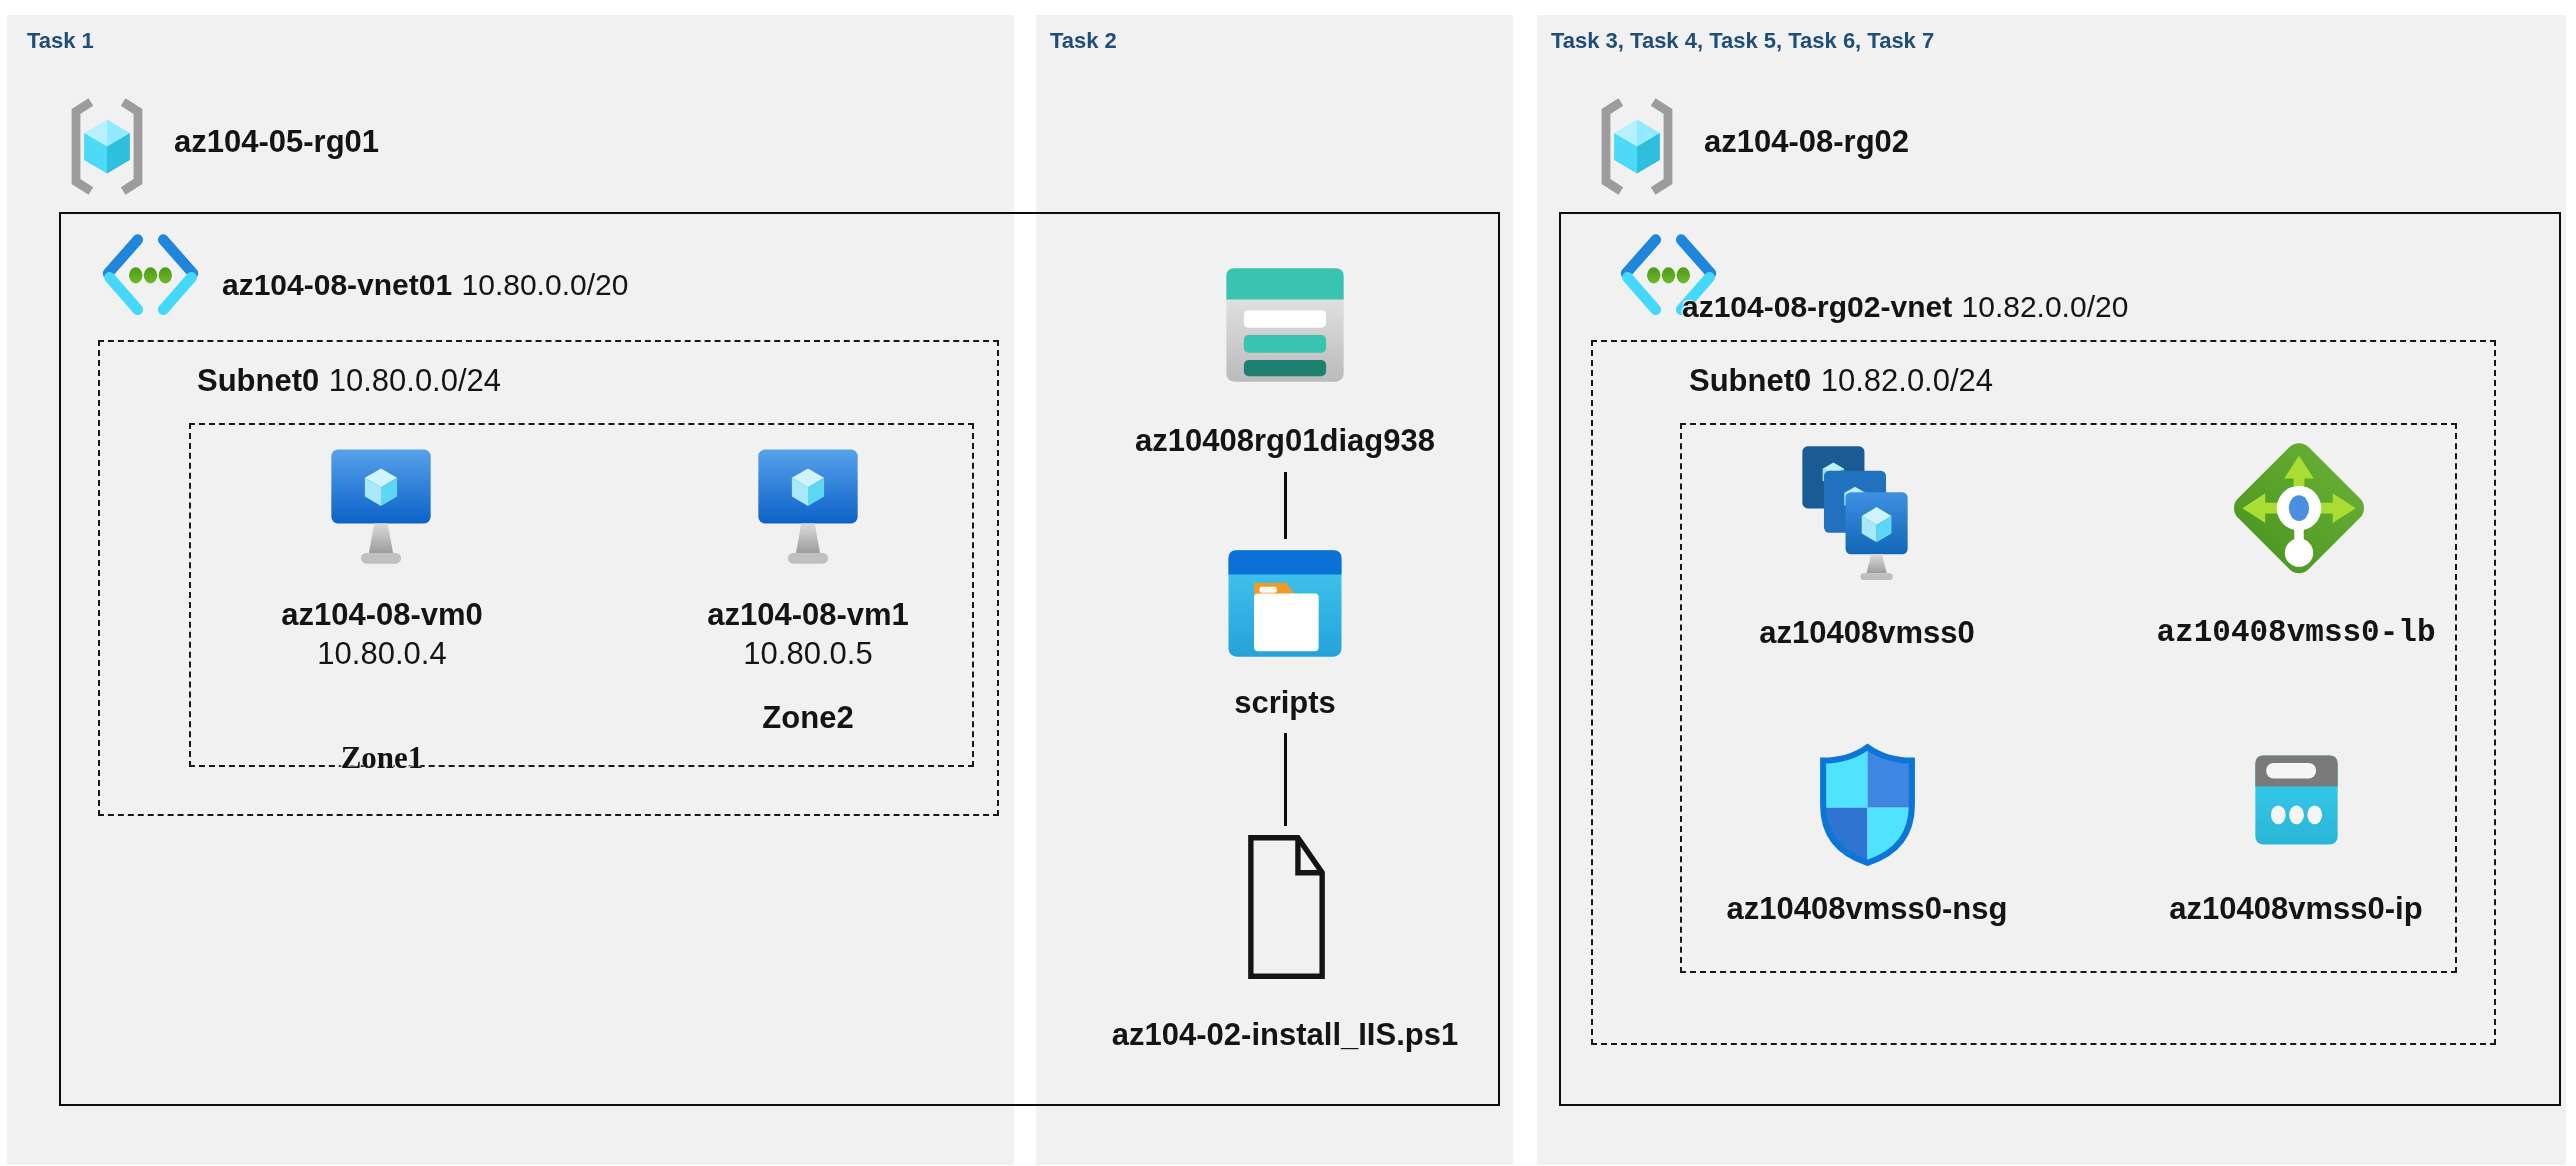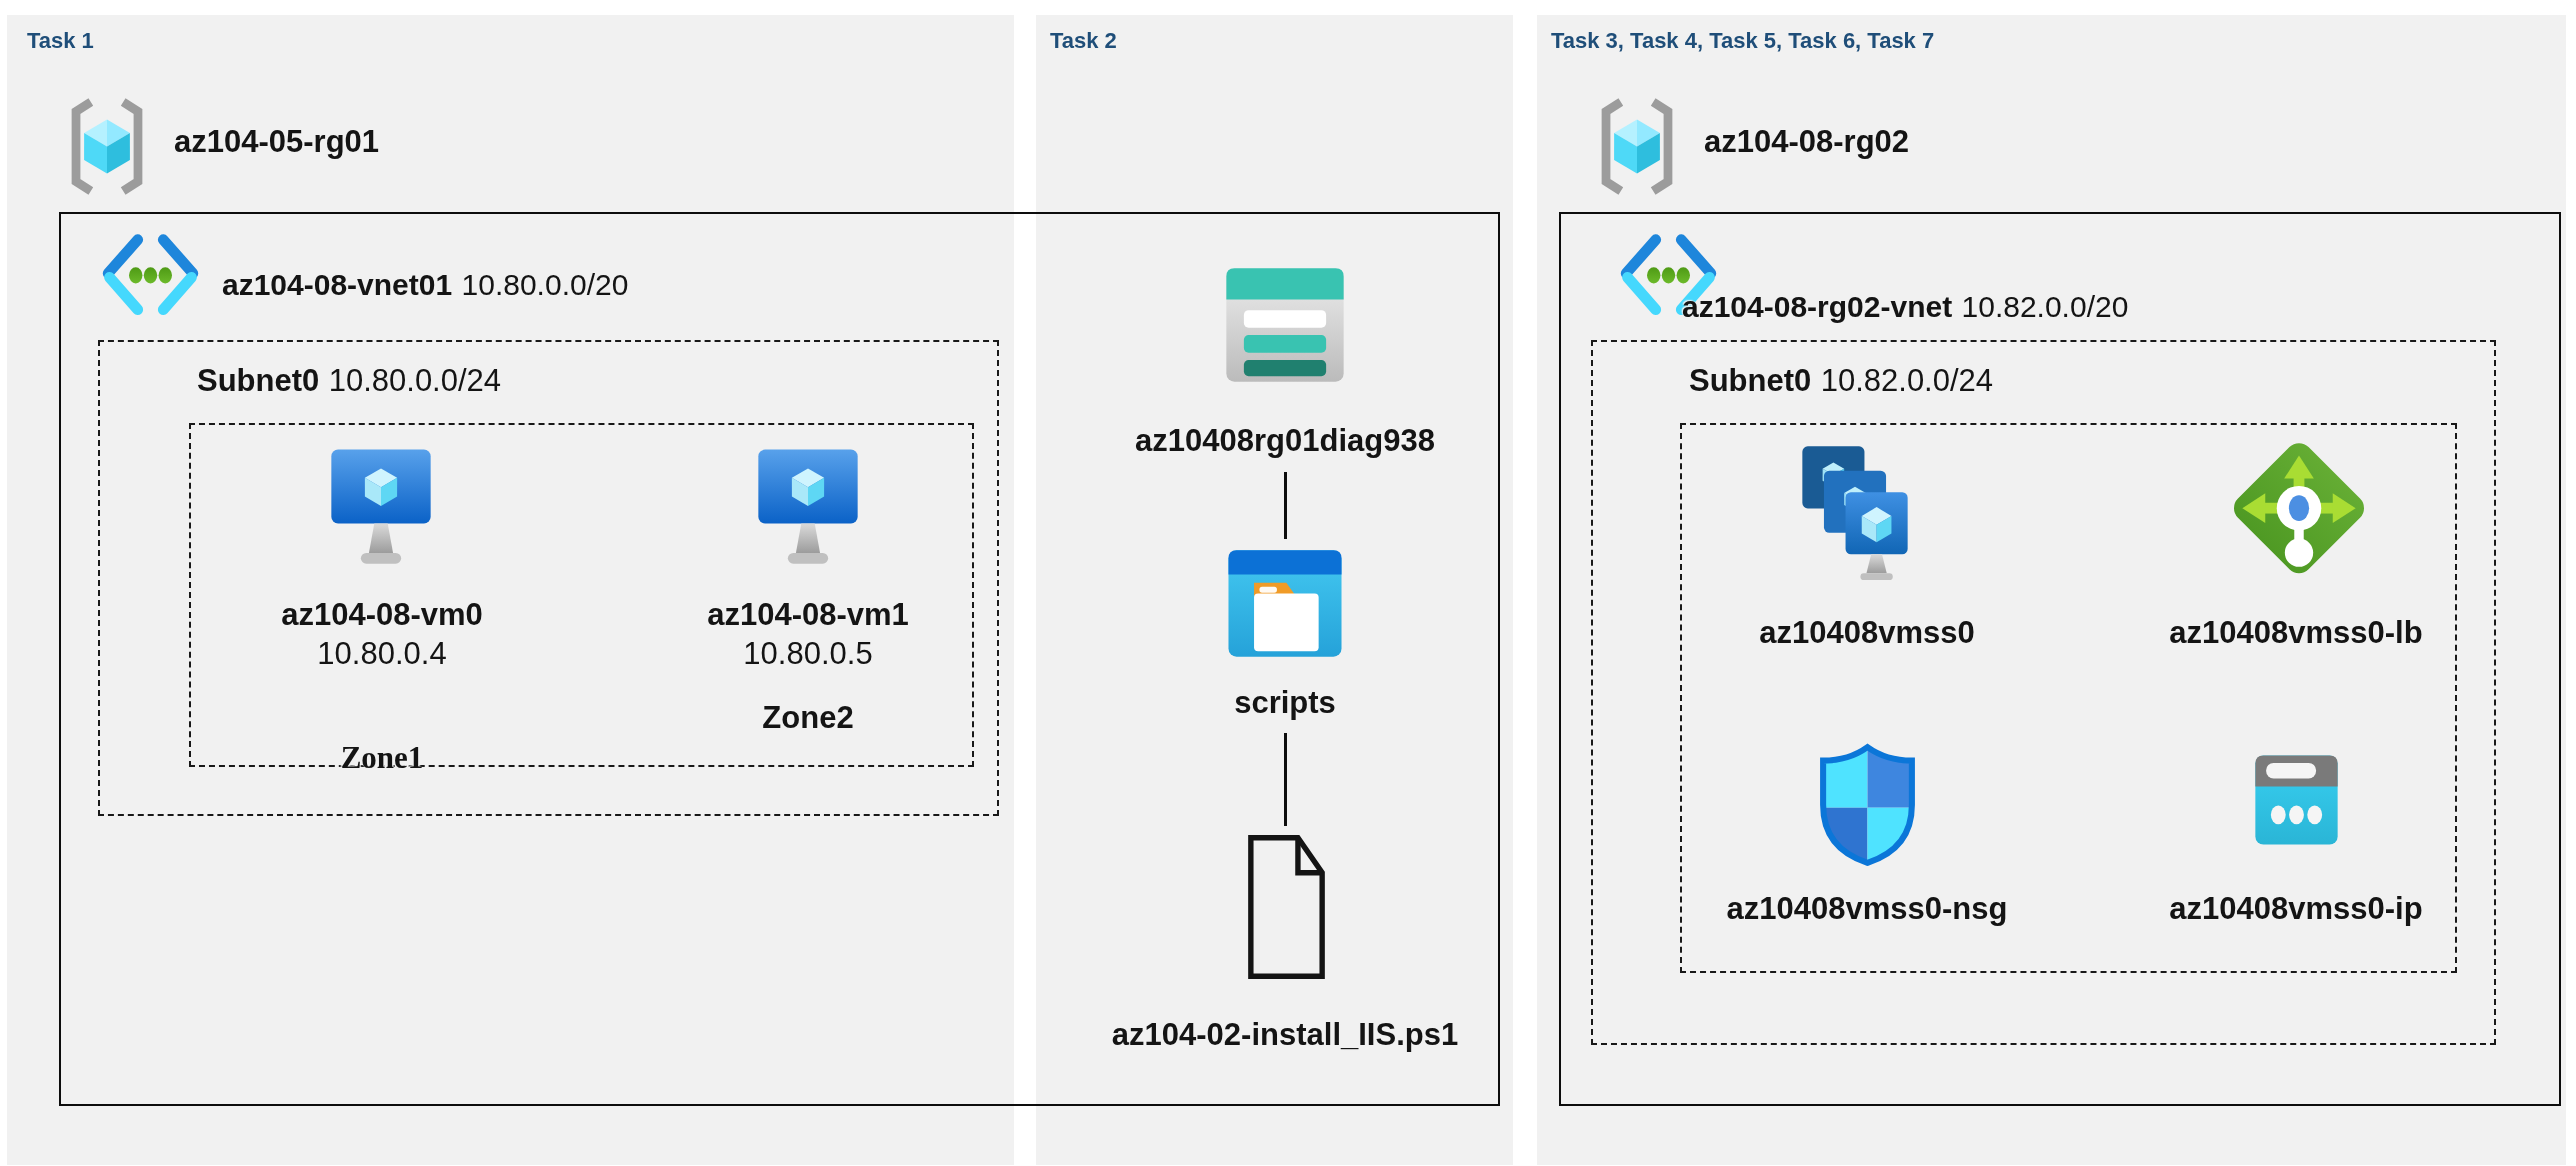--- a/index.html
+++ b/index.html
@@ -210,21 +210,21 @@
   <polygon points="114,26 92,60 136,60" fill="#A9DD33"></polygon>
   <rect x="60" y="96" width="54" height="16" fill="#A9DD33"></rect>
   <polygon points="30,104 64,82 64,126" fill="#A9DD33"></polygon>
   <rect x="114" y="96" width="54" height="16" fill="#A9DD33"></rect>
   <polygon points="198,104 164,82 164,126" fill="#A9DD33"></polygon>
   <circle cx="114" cy="104" r="33" fill="#FFFFFF"></circle>
   <ellipse cx="114" cy="104" rx="15" ry="19" fill="#4C8FE2"></ellipse>
   <rect x="107" y="130" width="14" height="30" fill="#FFFFFF"></rect>
   <circle cx="114" cy="170" r="21" fill="#FFFFFF"></circle>
 </svg>
-<div class="lbl bold ctr" style="left:2296px;top:615px;">az10408vmss0-lb</div>
+<div class="lbl bold ctr" style="left:2296px;top:615px;font-family:Liberation Mono, monospace;">az10408vmss0-lb</div>
 
 <svg class="icon" style="left:1811px;top:743px;" width="113" height="124" viewBox="0 0 168 184">
   <g clip-path="url(#nsgClip)">
     <rect x="0" y="0" width="84" height="96" fill="#4FE3FF"></rect>
     <rect x="84" y="0" width="84" height="96" fill="#3E86DF"></rect>
     <rect x="0" y="96" width="84" height="88" fill="#2F74D0"></rect>
     <rect x="84" y="96" width="84" height="88" fill="#4FE3FF"></rect>
   </g>
   <path d="M84 6 C66 19 42 26 18 26 L18 92 C18 138 44 165 84 178 C124 165 150 138 150 92 L150 26 C126 26 102 19 84 6 Z" fill="none" stroke="#0B76D8" stroke-width="9"></path>
 </svg>

